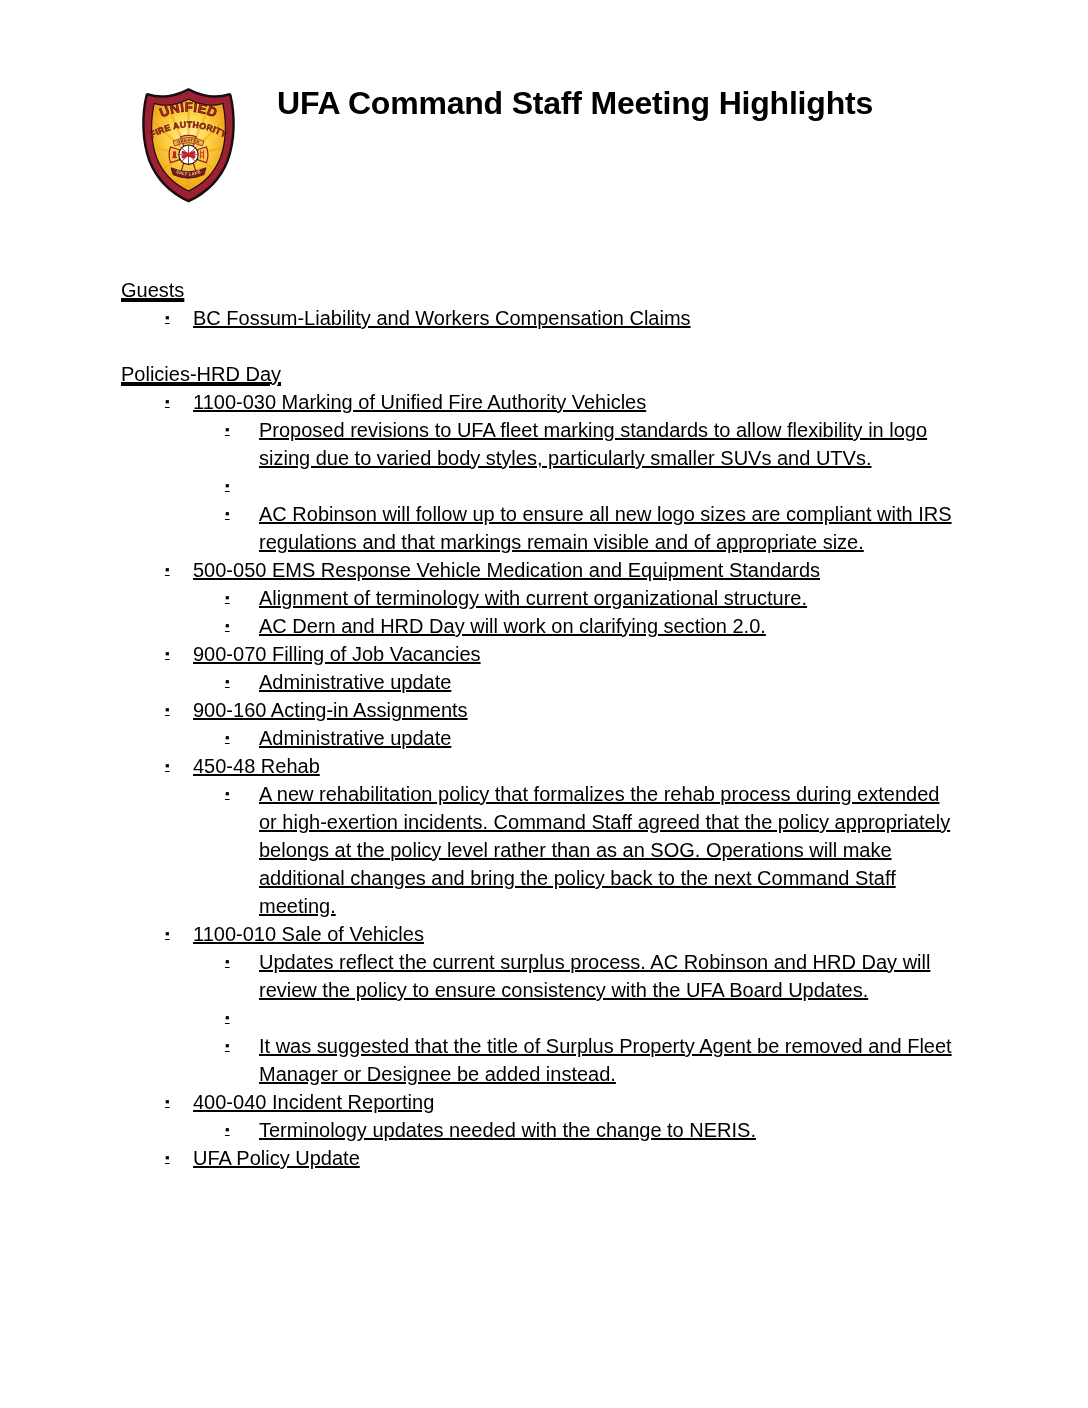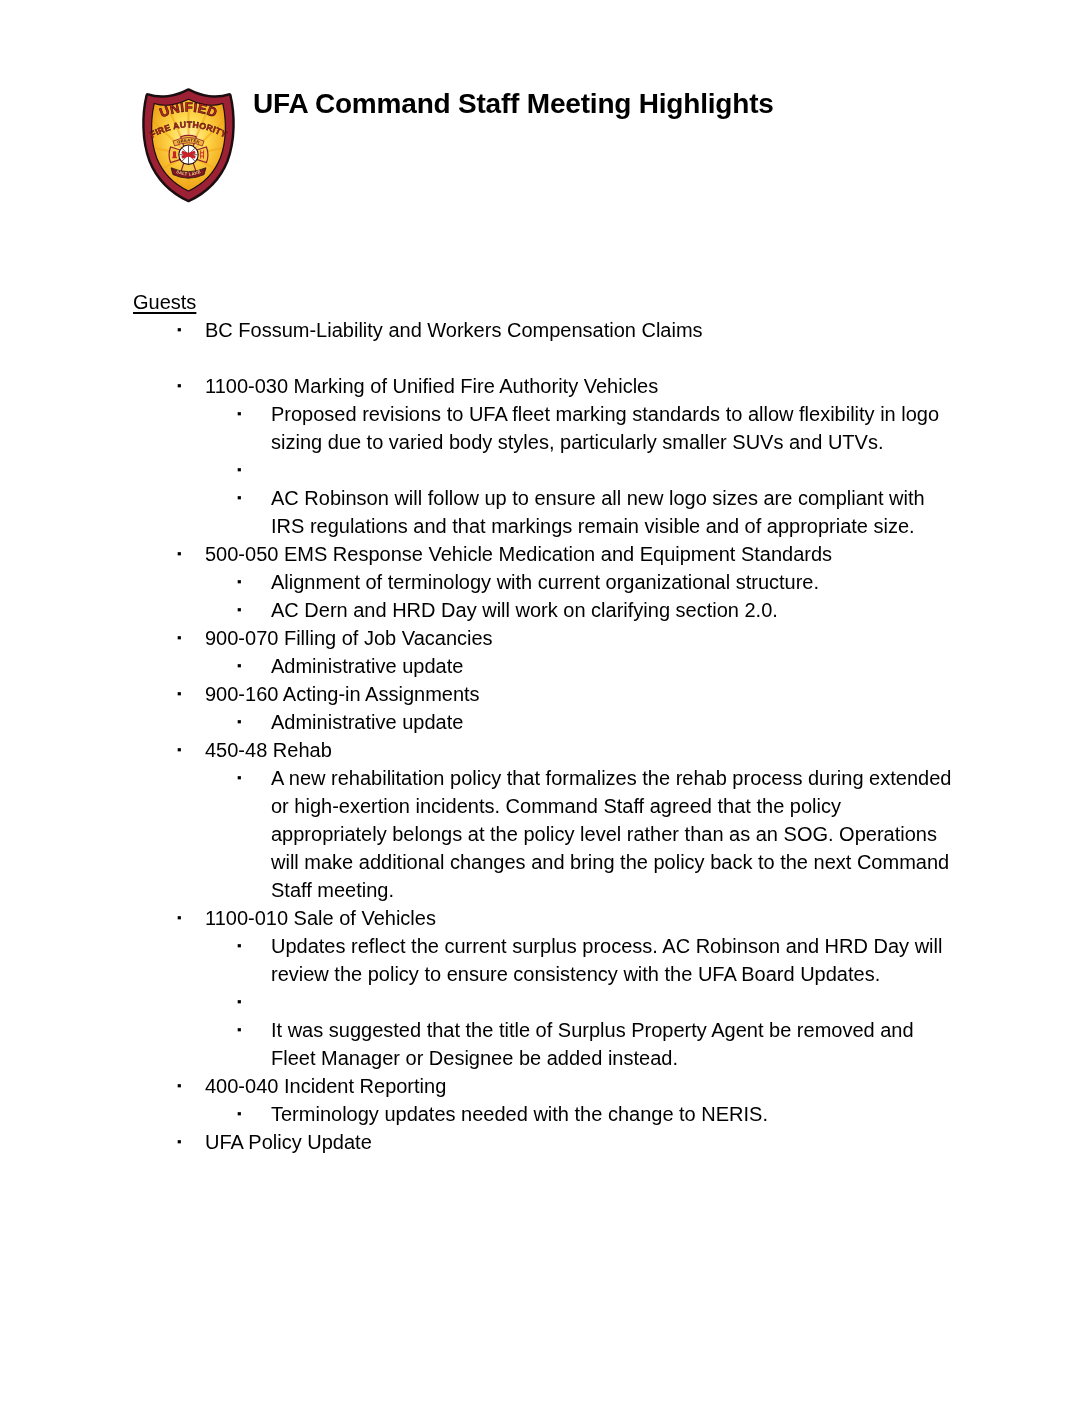--- a/index.html
+++ b/index.html
@@ -11,36 +11,36 @@
     overflow: hidden;
   }
   .doc-header {
     position: absolute;
     left: 140px; top: 86px;
     display: flex;
     align-items: flex-start;
   }
   .logo-svg { width: 97px; height: 118px; flex: none; display: block; }
   .title-block {
-    margin-left: 16px;
+    margin-left: 40px;
     margin-top: -6px;
     font-weight: 700;
-    font-size: 28px;
+    font-size: 32px;
     line-height: 47px;
     white-space: nowrap;
     letter-spacing: -0.2px;
   }
   .doc-body {
     position: absolute;
     left: 121px; top: 276px;
     width: 846px;
     font-size: 20px;
     line-height: 28px;
   }
-  .doc-section { margin: 12px; }
+  .doc-section { margin: 0; text-decoration: underline; }
   .doc-section + .doc-section { margin-top: 28px; }
   .section-heading {
     margin: 0;
     font-size: 20px;
     font-weight: 400;
     text-decoration: underline;
     text-underline-offset: 3px;
   }
   .li { display: flex; align-items: flex-start; }
   .li .marker {
@@ -162,20 +162,21 @@
     <h2 class="section-heading">Guests</h2>
     <div class="items">
   <div class="li level1">
     <span class="marker">▪</span>
     <div class="li-text">BC Fossum-Liability and Workers Compensation Claims</div>
   </div>
 </div>
   </section>
 
   <section class="doc-section">
+    <h2 class="section-heading">Policies-HRD Day</h2>
     <div class="items">
   <div class="li level1">
     <span class="marker">▪</span>
     <div class="li-text">1100-030 Marking of Unified Fire Authority Vehicles</div>
   </div>
 
   <div class="li level2">
     <span class="marker">▪</span>
     <div class="li-text">Proposed revisions to UFA fleet marking standards to allow flexibility in logo sizing due to varied body styles, particularly smaller SUVs and UTVs.</div>
   </div>

